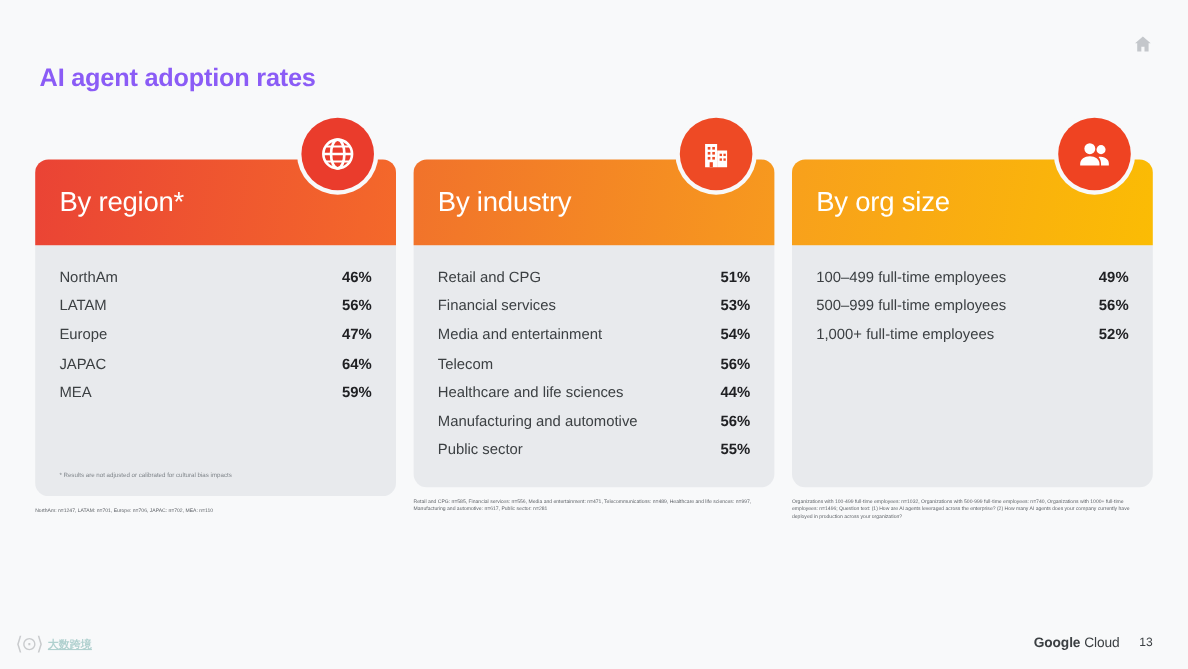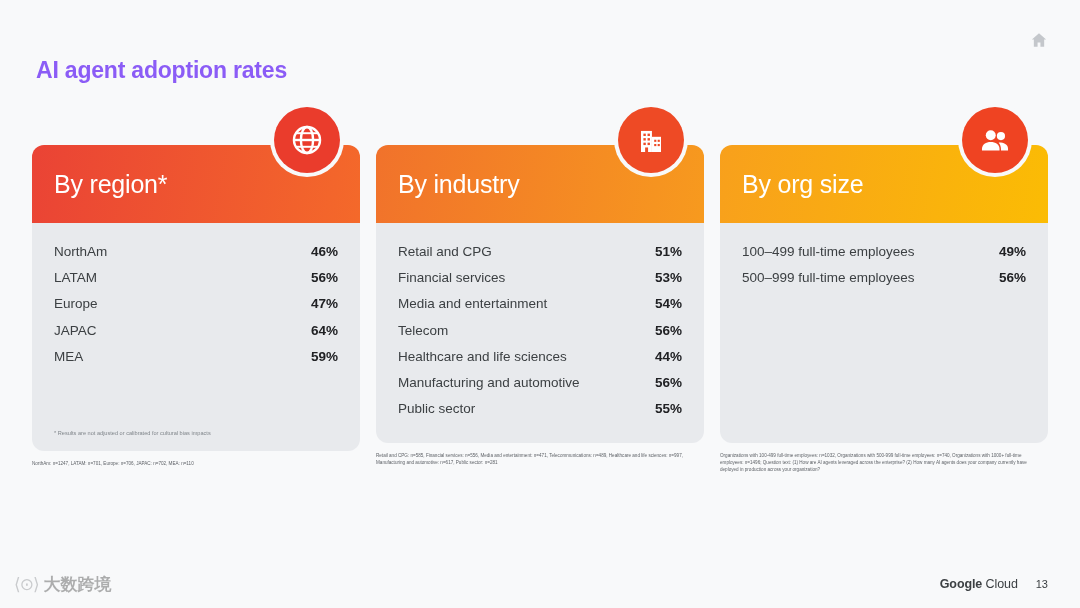--- a/index.html
+++ b/index.html
@@ -157,23 +157,24 @@
     align-items: center;
     gap: 5px;
     opacity: .30;
   }
   .watermark .wm-mark {
     font-size: 17px;
     color: #5f6368;
     letter-spacing: -1px;
   }
   .watermark .wm-text {
-    font-size: 17px;
-    color: #000000;
+    font-size: 10px;
+    color: #0f766e;
     font-weight: 700;
+    text-decoration: underline;
   }
 </style>
 </head>
 <body>
 
 <div class="slide">
 
   <div class="home-icon">
     <svg width="18" height="18" viewBox="0 0 24 24" aria-hidden="true">
       <path d="M12 3L2.5 11.2h2.6V21h5.0v-5.6h3.8V21h5.0v-9.8h2.6z" fill="#9aa0a6"></path>
@@ -297,20 +298,24 @@
       <div class="card-body">
         <div class="rows">
           <div class="row">
             <span class="label">100–499 full-time employees</span>
             <span class="value">49%</span>
           </div>
           <div class="row">
             <span class="label">500–999 full-time employees</span>
             <span class="value">56%</span>
           </div>
+          <div class="row">
+            <span class="label">1,000+ full-time employees</span>
+            <span class="value">52%</span>
+          </div>
         </div>
         <div class="card-note"></div>
       </div>
       <div class="card-footnote">Organizations with 100-499 full-time employees: n=1032, Organizations with 500-999 full-time employees: n=740, Organizations with 1000+ full-time employees: n=1496; Question text: (1) How are AI agents leveraged across the enterprise? (2) How many AI agents does your company currently have deployed in production across your organization?</div>
     </div>
 
   </div>
 
   <div class="watermark">
     <span class="wm-mark">⟨⊙⟩</span>

